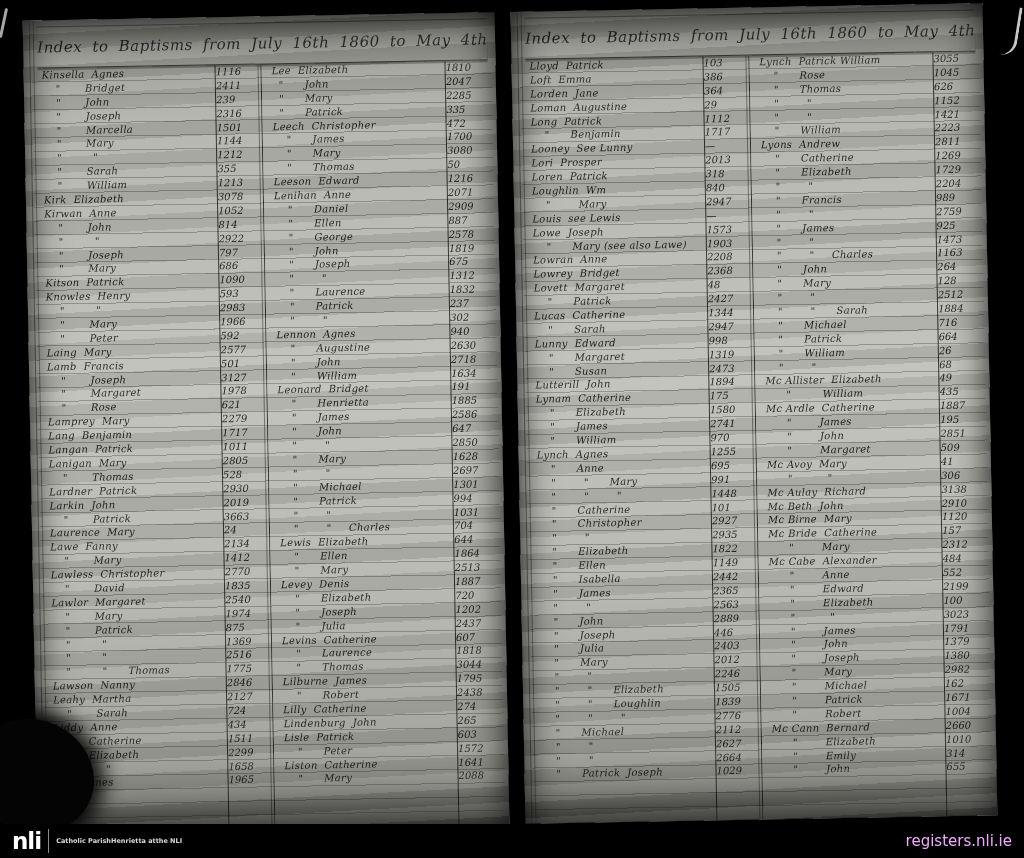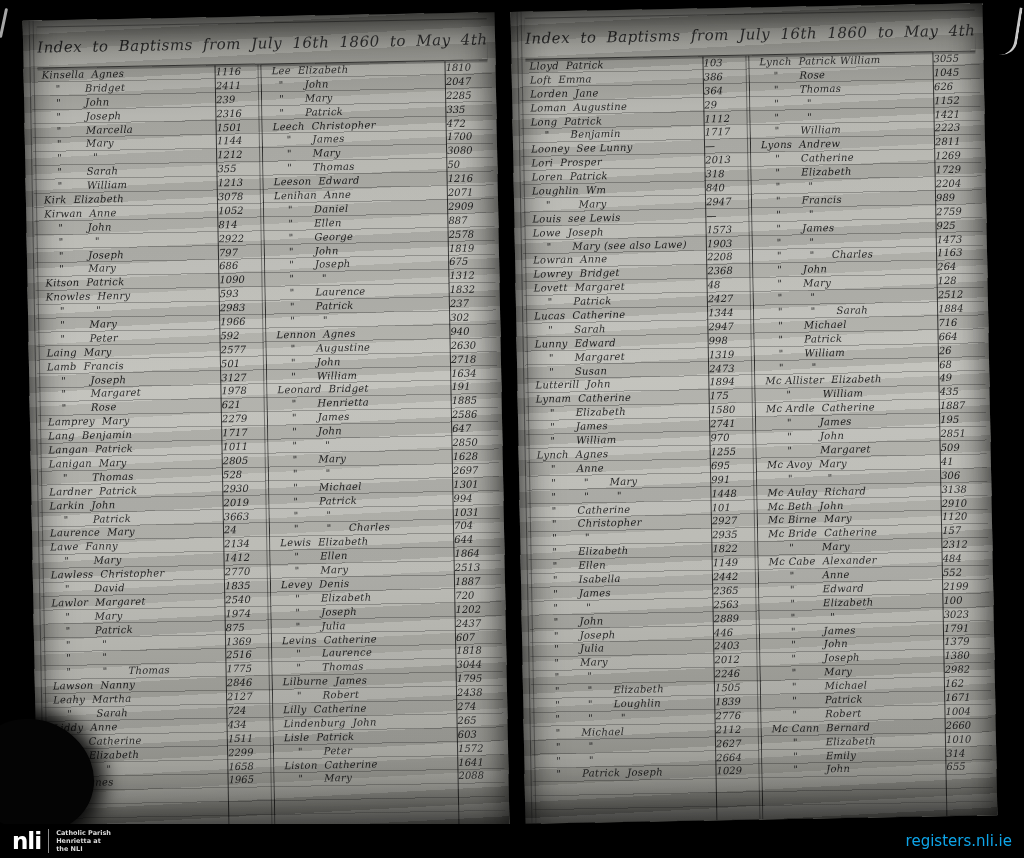--- a/index.html
+++ b/index.html
@@ -37,23 +37,23 @@
   .curl{position:absolute;right:5px;top:6px;width:14px;height:50px;
         border-right:3px solid rgba(255,255,255,.78);border-radius:0 0 16px 0;transform:rotate(9deg);}
   .scratch{position:absolute;left:2px;top:8px;width:3px;height:30px;background:rgba(255,255,255,.65);
         transform:rotate(12deg);border-radius:2px;}
   footer{position:absolute;left:0;right:0;bottom:0;height:34px;background:#000;
         display:flex;justify-content:space-between;align-items:center;padding:0 12px;box-sizing:border-box;
         font-family:"DejaVu Sans",sans-serif;}
   .brand{display:flex;align-items:center;gap:7px;}
   .logo-nli{color:#fff;font-weight:bold;font-size:23px;letter-spacing:-1px;line-height:26px;}
   .brand .divider{width:1px;height:24px;background:rgba(255,255,255,.55);}
-  .caption{display:flex;flex-direction:column;justify-content:space-between;}
+  .caption{display:flex;flex-direction:row;justify-content:space-between;}
   .caption span{color:#d9d9d9;font-size:6.5px;line-height:8px;font-weight:bold;}
-  .site{color:#0ea5e9;font-size:15px;}
+  .site{color:#f0abfc;font-size:15px;}
 </style>
 </head>
 <body>
 
 <div class="stage">
   <div class="book">
 
     <section class="page">
       <div class="page-header">Index to Baptisms from July 16th 1860 to May 4th 1865</div>
       <div class="marginline"></div>

